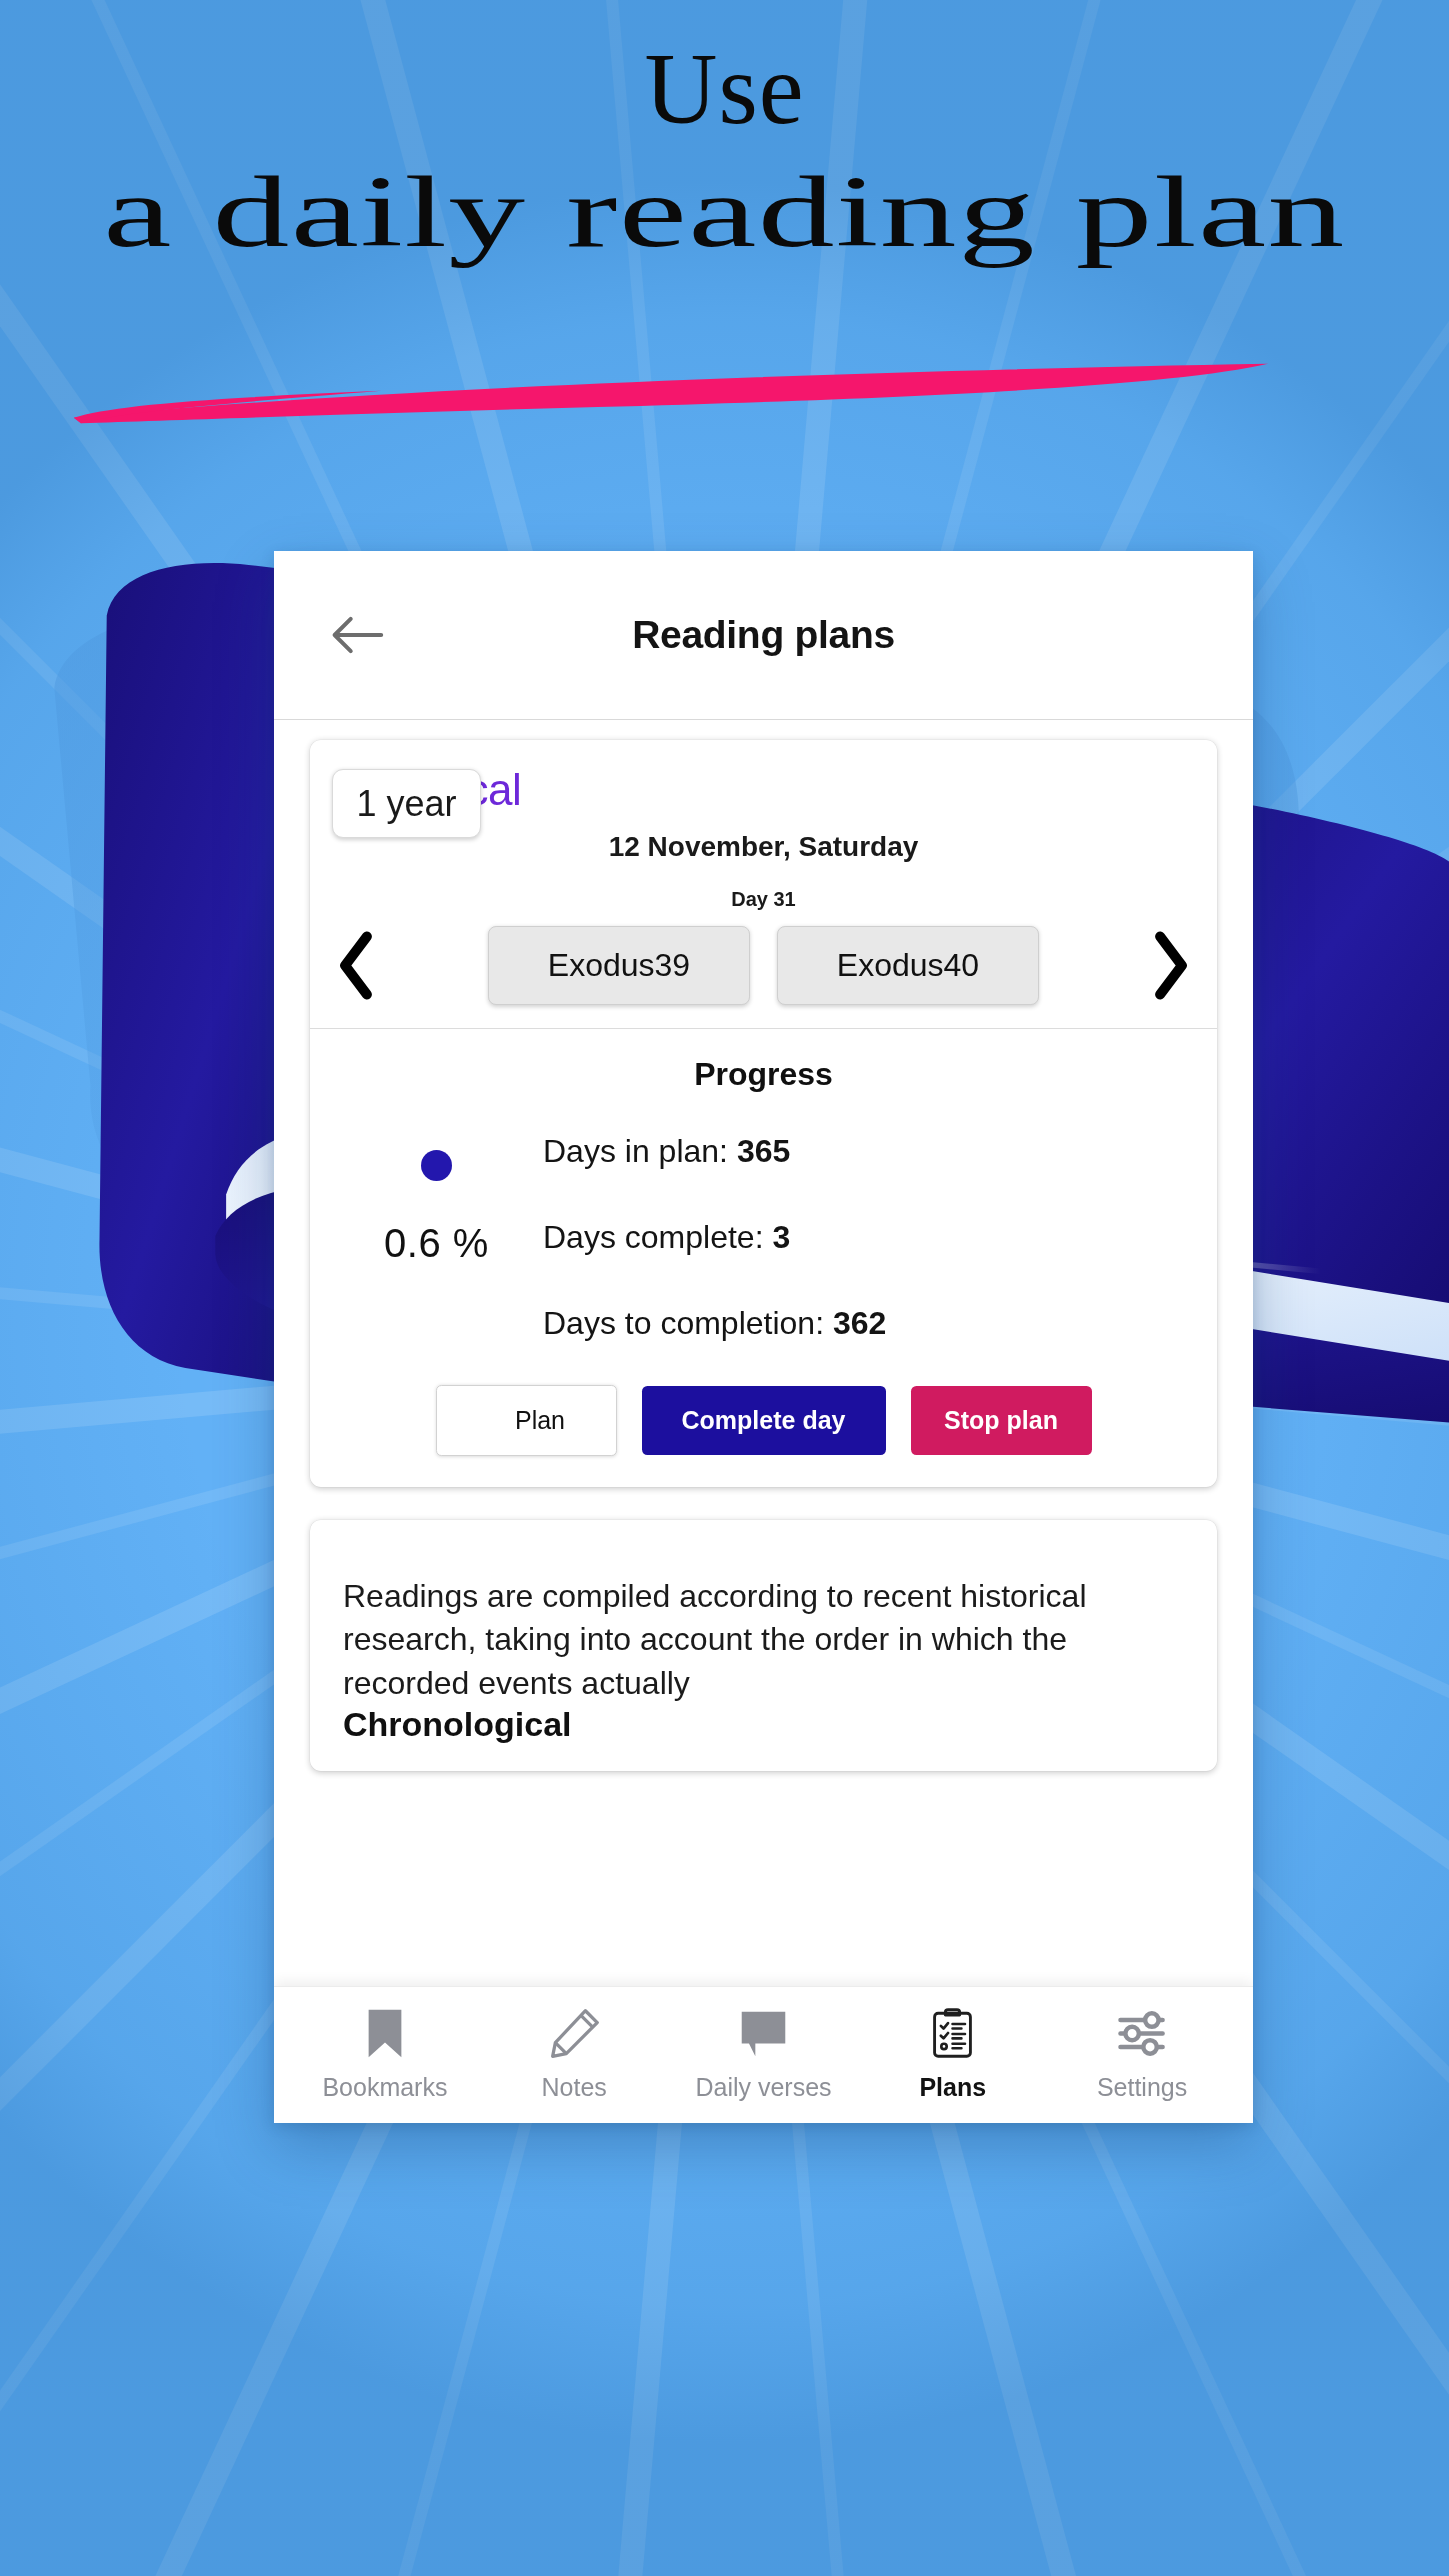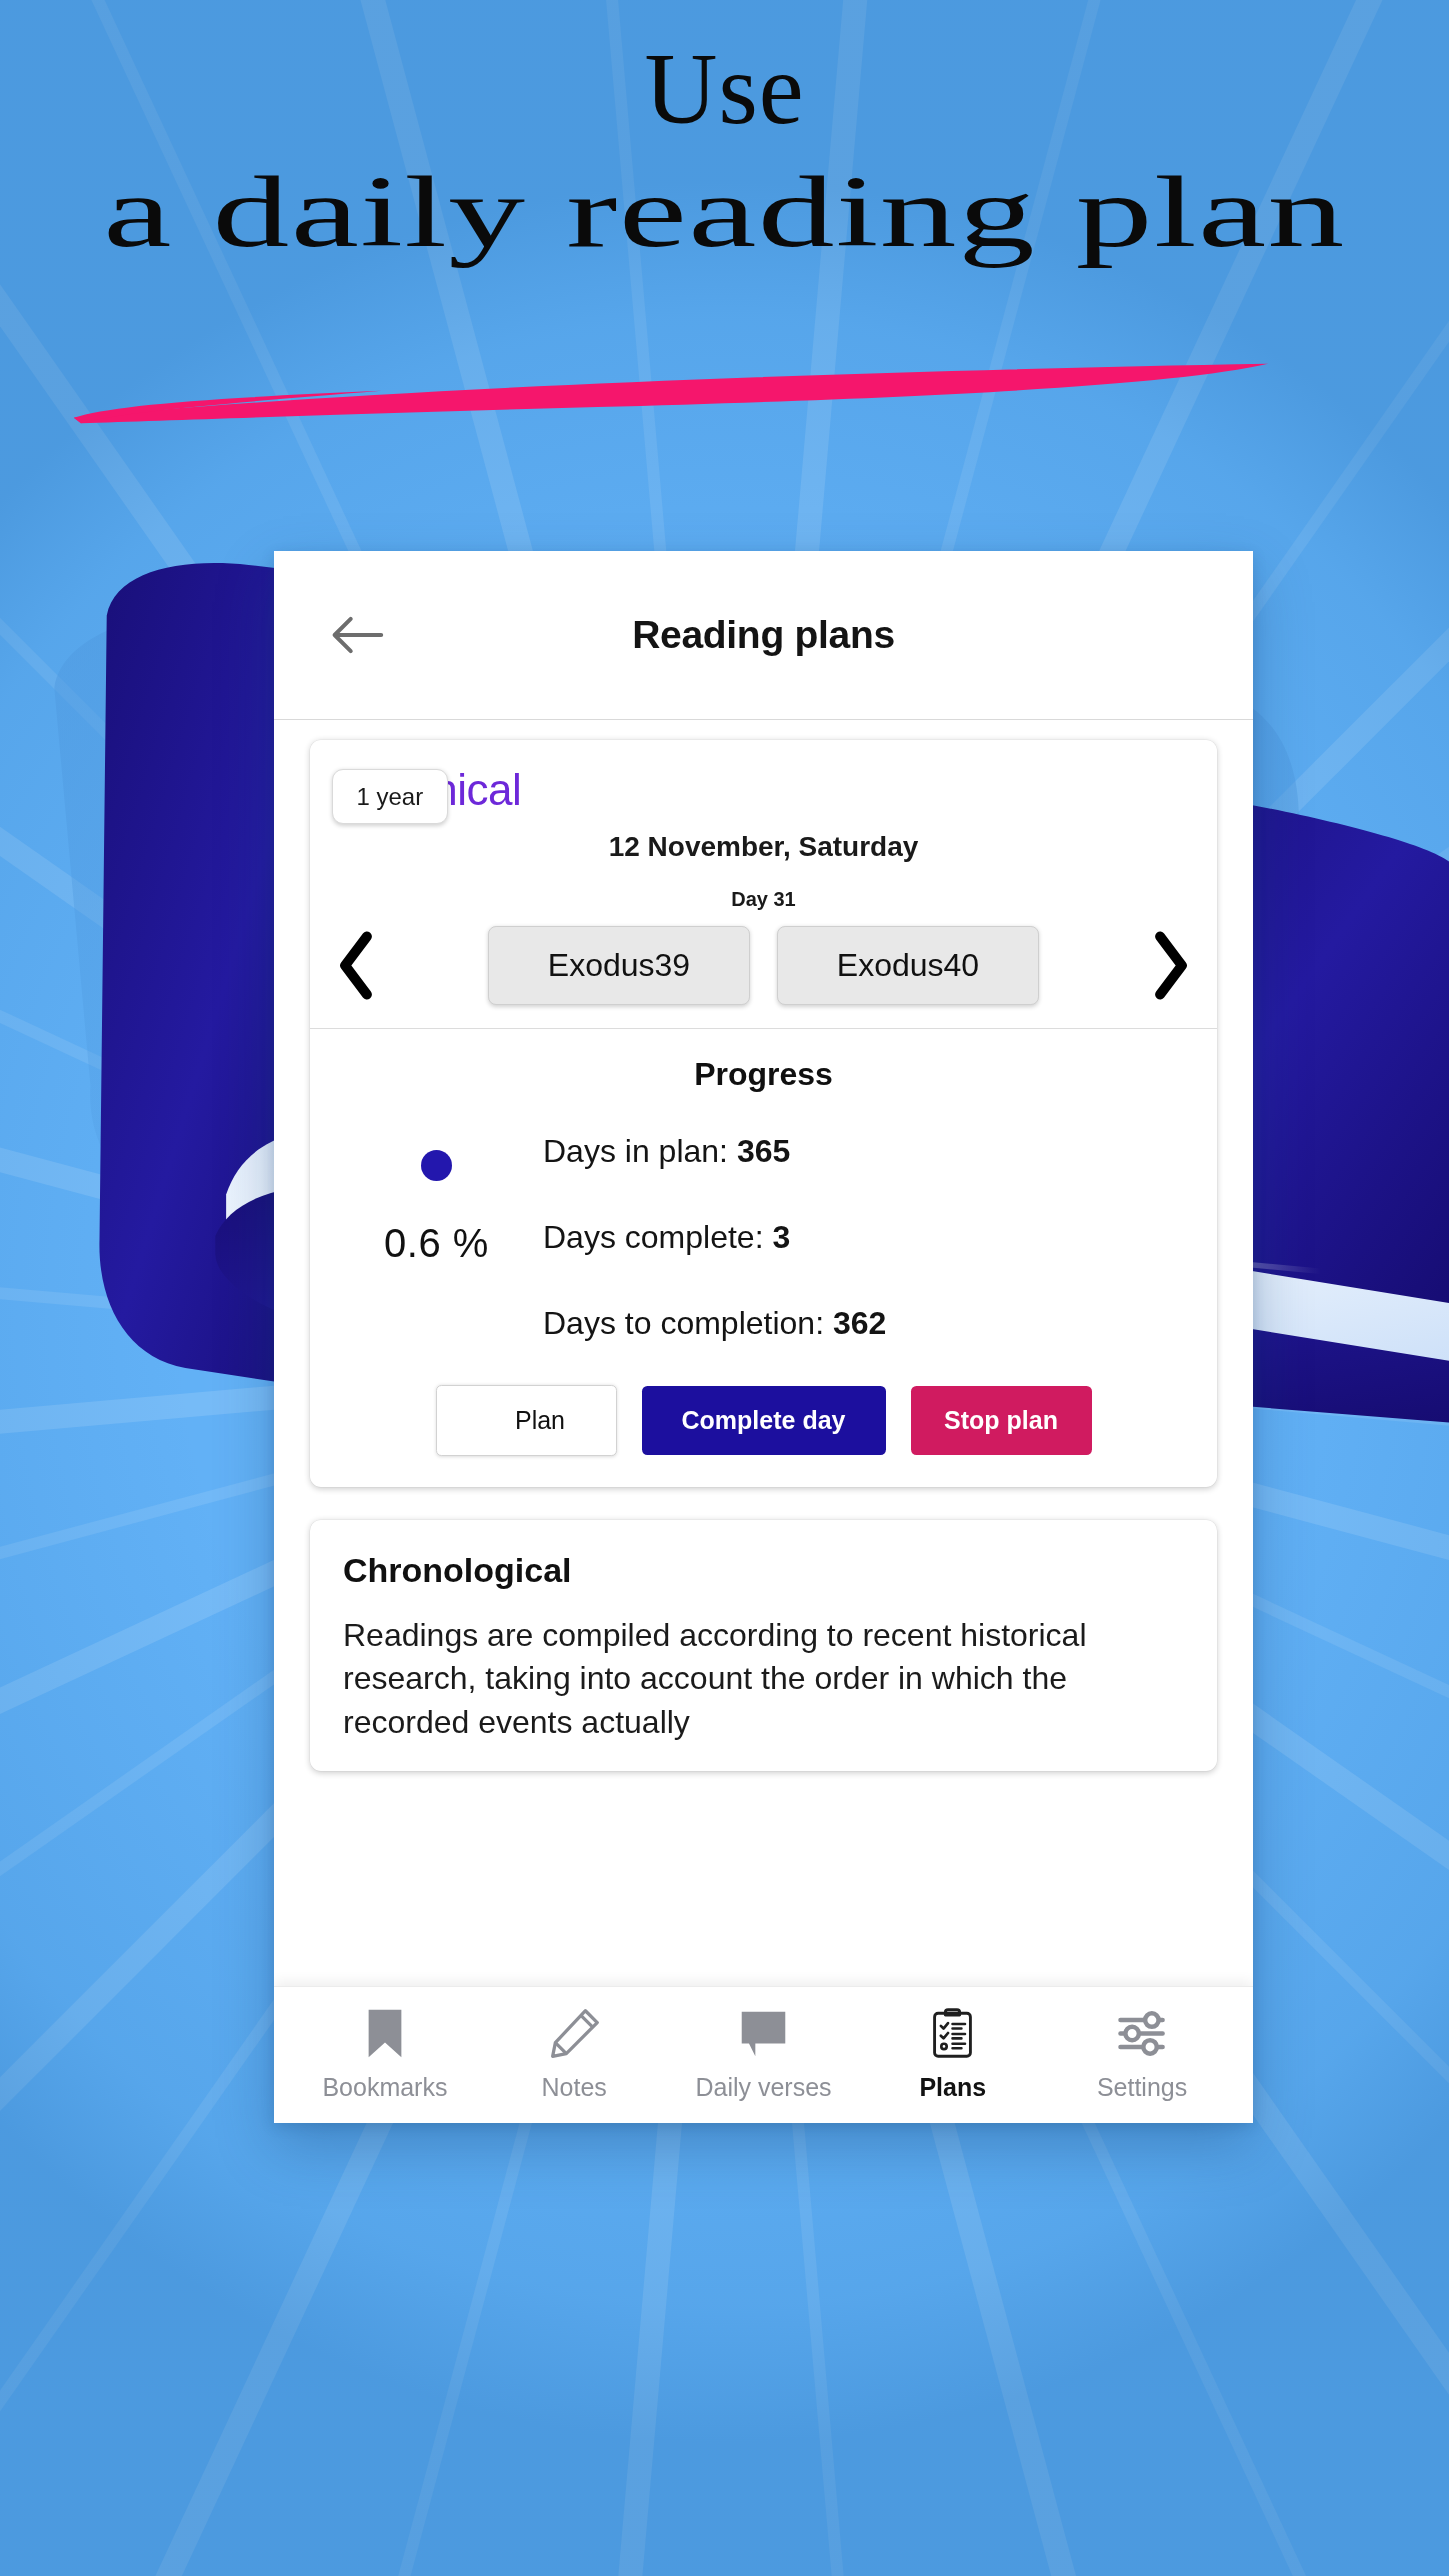--- a/index.html
+++ b/index.html
@@ -79,21 +79,21 @@
   .card {
     background:#ffffff; border-radius:11px; margin-top:20px;
     box-shadow:0 1.8px 6.3px rgba(0,0,0,0.20), 0 0 0 0.5px rgba(0,0,0,0.05);
   }
 
   
   #plan-top { padding:25px 20px 23.5px 20px; position:relative; border-bottom:0.9px solid #dcdcdc; }
   #year-chip {
     position:absolute; left:22px; top:29px;
     background:#fff; border:0.9px solid #dadada; border-radius:11px;
-    padding:12.7px 23.5px; font-size:24px; color:#1a1a1a;
+    padding:12.7px 23.5px; font-size:36px; color:#1a1a1a;
     box-shadow:0 1.8px 4.5px rgba(0,0,0,0.18);
   }
   #plan-name { font-size:44px; font-weight:normal; color:#6d28d9; letter-spacing:-0.5px; }
   #plan-date { text-align:center; font-size:28px; font-weight:bold; color:#1a1a1a; margin-top:16.3px; }
   #plan-day  { text-align:center; font-size:20px; font-weight:bold; color:#1a1a1a; margin-top:25px; }
 
   #chips-row {
     margin-top:14.5px; display:flex; align-items:center; justify-content:center; gap:27px; position:relative;
   }
   .nav-arrow {
@@ -320,22 +320,22 @@
 
         <div id="btn-row">
           <div class="btn" id="btn-plan">Plan</div>
           <div class="btn" id="btn-complete" style="background: rgb(28, 15, 158);">Complete day</div>
           <div class="btn" id="btn-stop" style="background: rgb(208, 27, 96);">Stop plan</div>
         </div>
       </div>
     </div>
 
     <div class="card" id="chrono-card">
+      <div id="chrono-text">Readings are compiled according to recent historical research, taking into account the order in which the recorded events actually</div>
       <div id="chrono-title">Chronological</div>
-      <div id="chrono-text">Readings are compiled according to recent historical research, taking into account the order in which the recorded events actually</div>
     </div>
 
   </div>
 
   <div id="bottomnav">
 
     <div class="navitem">
       <div class="navicon">
         <svg width="40" height="51" viewBox="0 0 44 56">
           <path d="M4,2 L40,2 L40,54 L22,38 L4,54 Z" fill="#8d8f96"></path>

